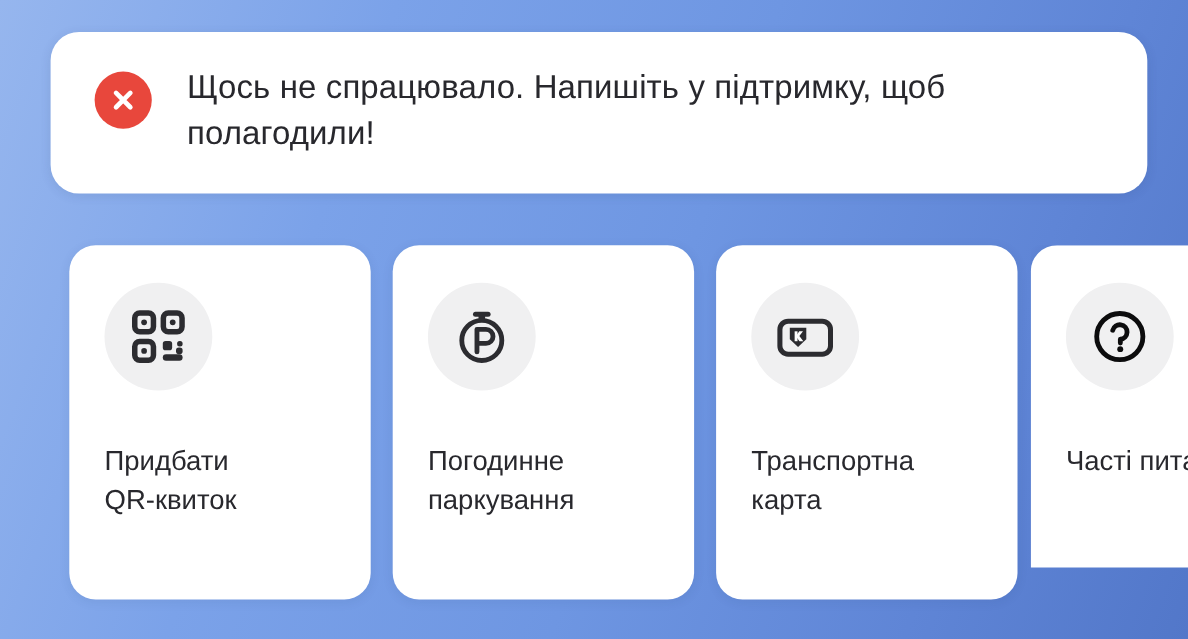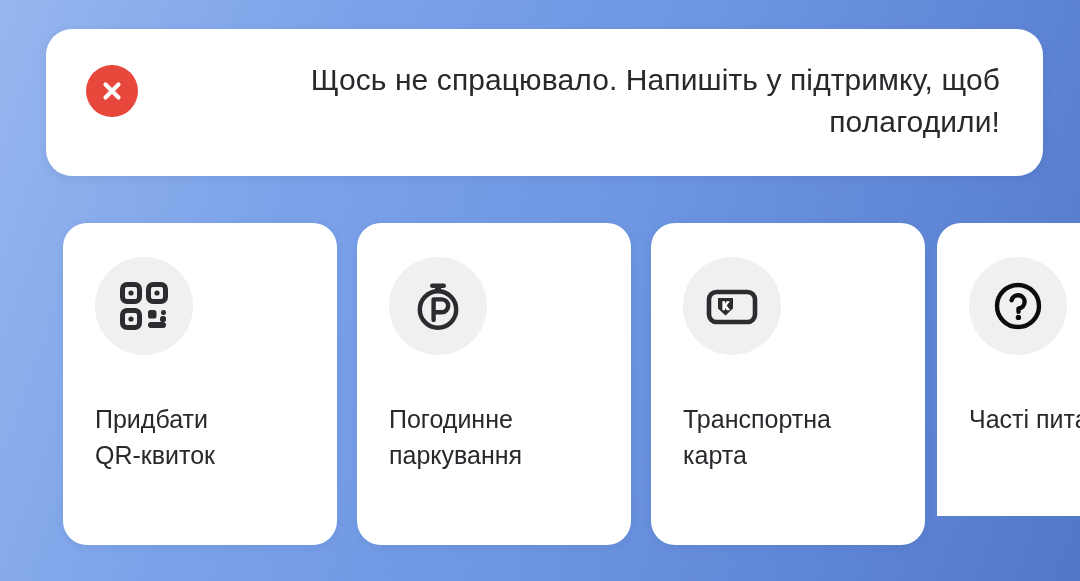--- a/index.html
+++ b/index.html
@@ -29,21 +29,20 @@
     top: 29px;
     width: 997px;
     min-height: 147px;
     box-sizing: border-box;
     background: #ffffff;
     border-radius: 26px;
     display: flex;
     align-items: flex-start;
     padding: 30px 34px 30px 40px;
     box-shadow: 0 2px 10px rgba(30,50,90,0.10);
-    text-align: right;
   }
   .banner-icon {
     flex: 0 0 auto;
     width: 52px;
     height: 52px;
     border-radius: 50%;
     background: #e8473c;
     display: flex;
     align-items: center;
     justify-content: center;

